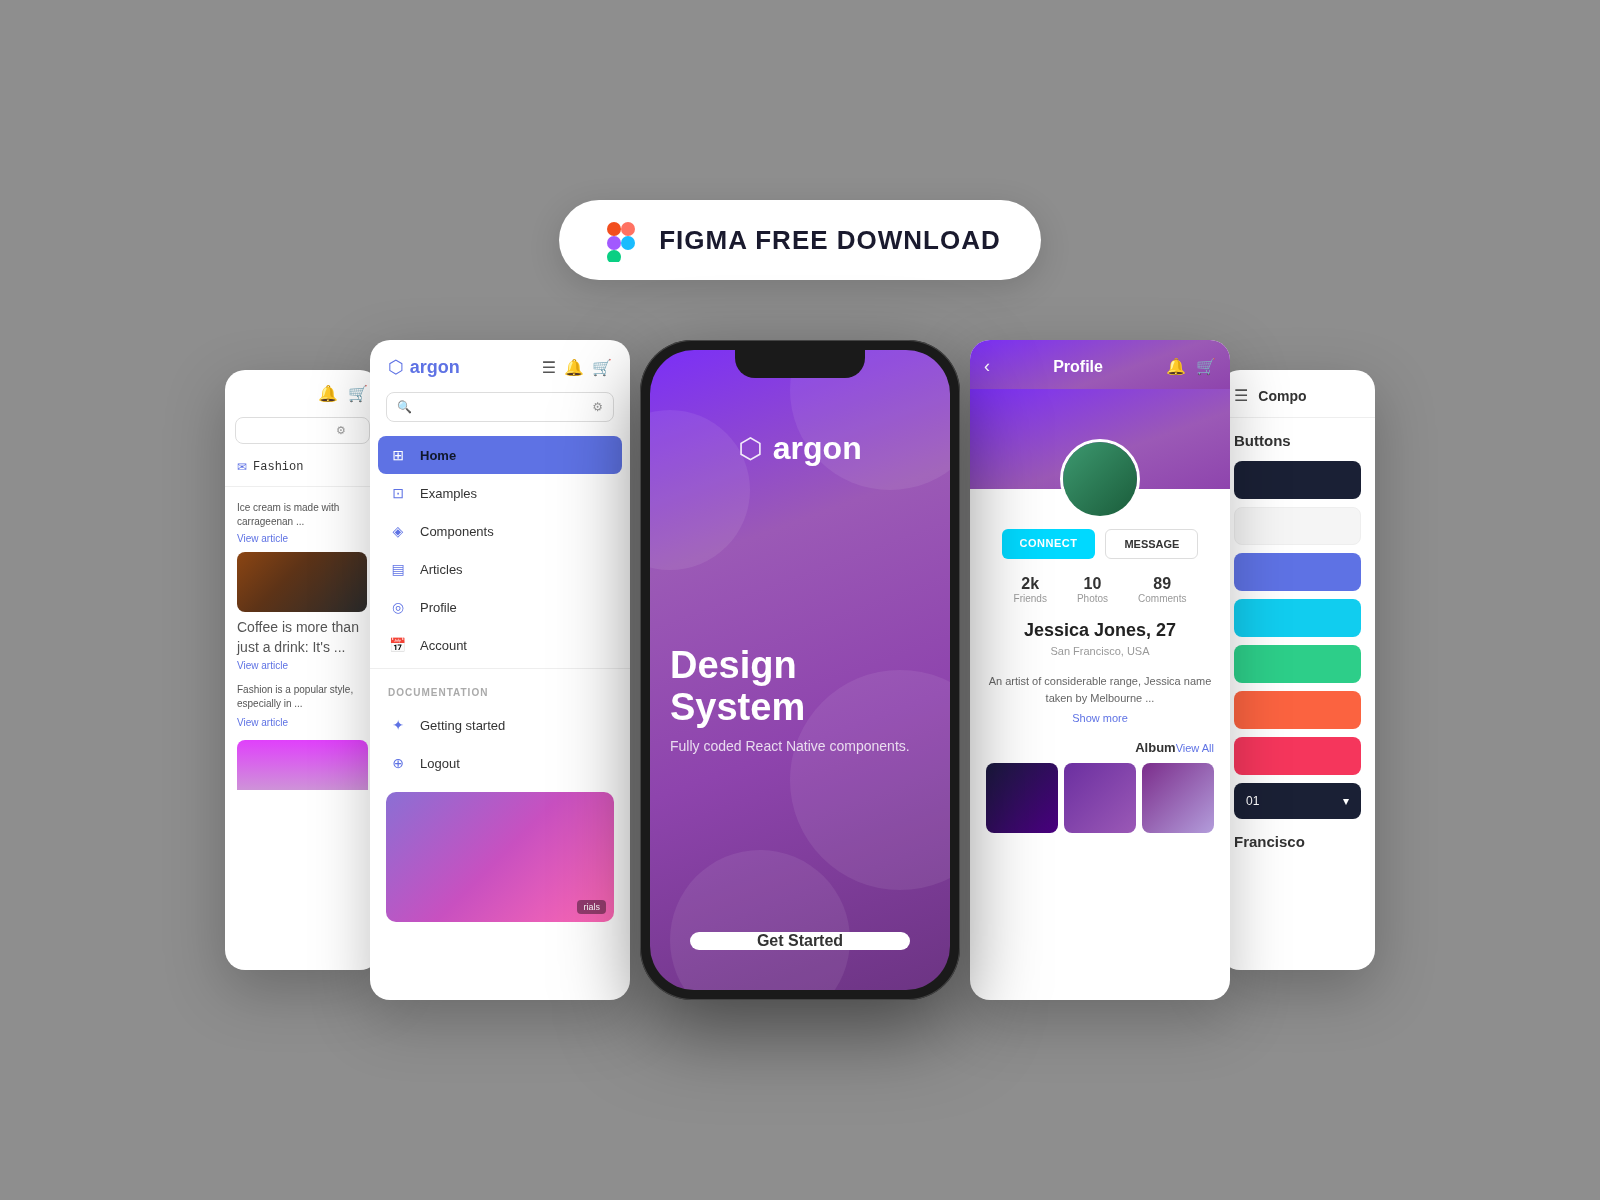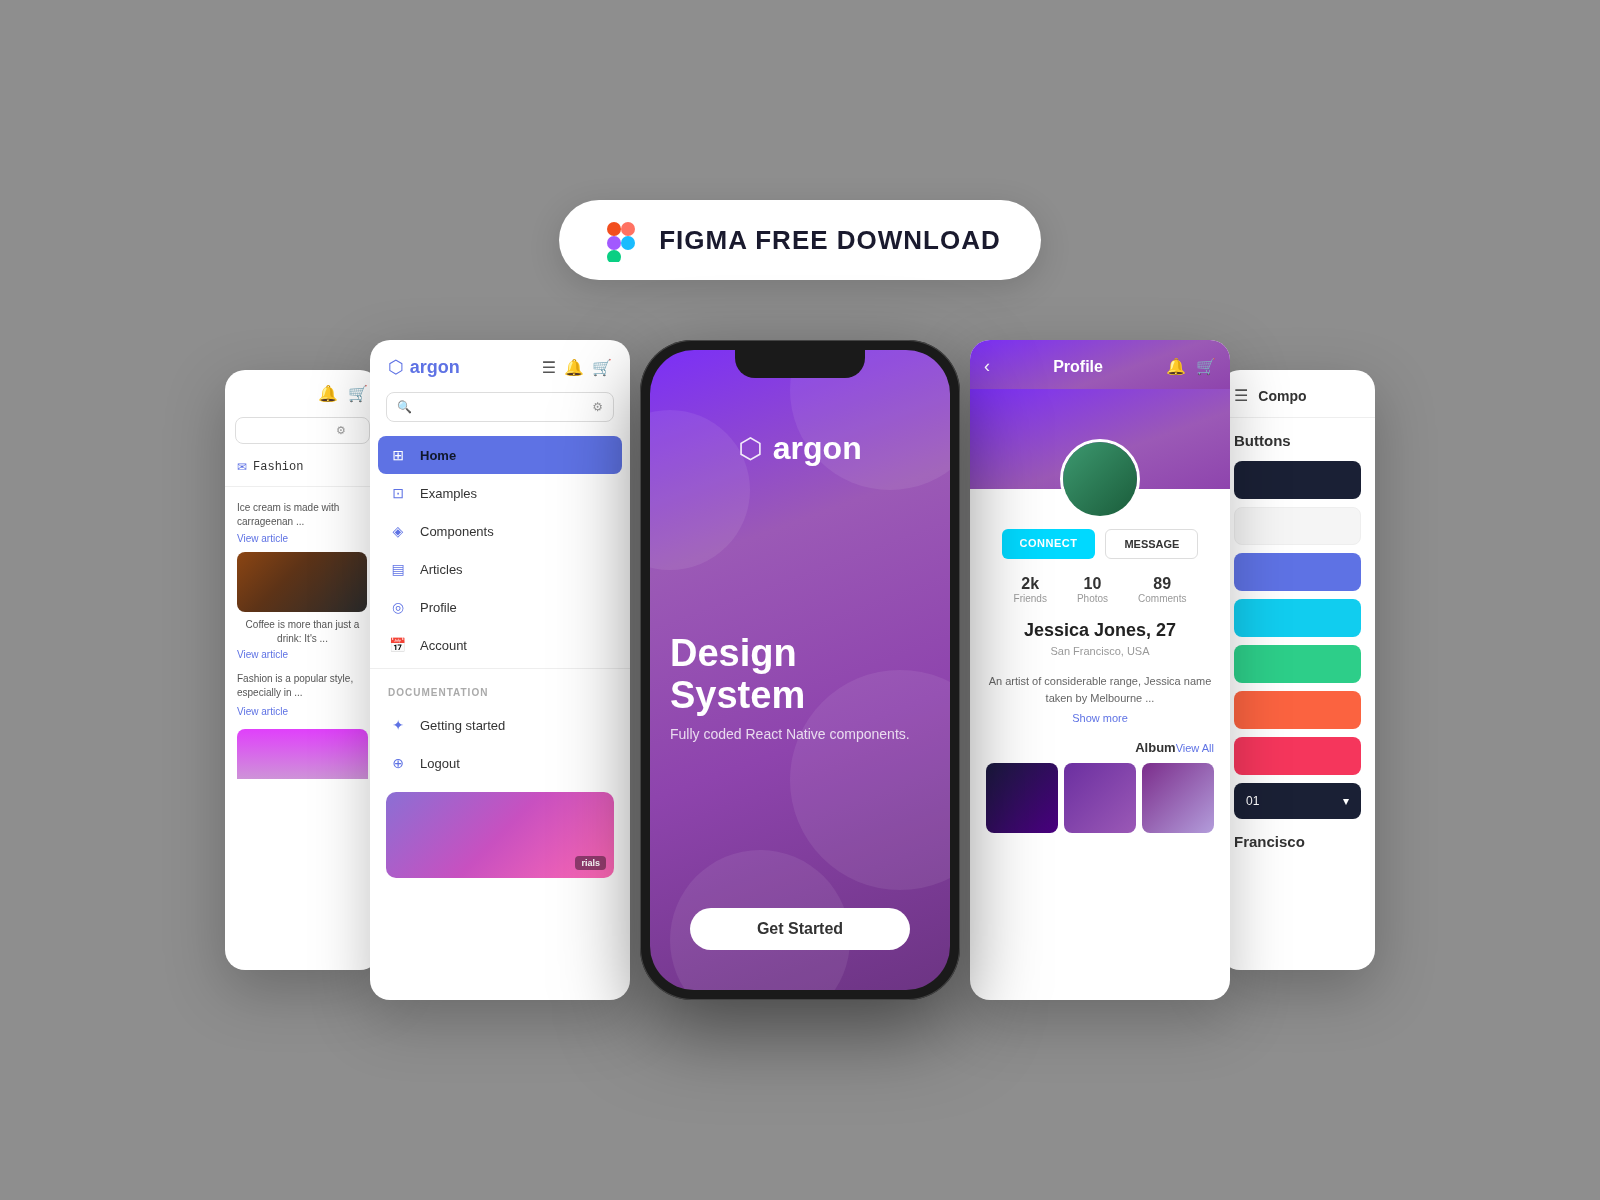--- a/index.html
+++ b/index.html
@@ -118,21 +118,21 @@
       display: flex; align-items: center; gap: 6px; padding: 6px 12px;
     }
     .s1-cat-icon { font-size: 12px; color: #5e72e4; }
     .s1-cat-text { font-size: 12px; color: #333; font-family: Liberation Mono, monospace; }
     .s1-article { padding: 8px 12px; }
     .s1-article-text { font-size: 10px; color: #555; line-height: 1.4; }
     .s1-view { font-size: 10px; color: #5e72e4; margin-top: 4px; cursor: pointer; }
     .s1-img { width: 130px; height: 60px; background: linear-gradient(135deg, #333 0%, #666 100%); margin: 0 12px; border-radius: 8px; overflow: hidden; display: flex; align-items: center; justify-content: center; }
     .s1-img-inner { width: 100%; height: 100%; background: linear-gradient(135deg, #8B4513 0%, #5D3317 40%, #2c2c2c 100%); }
     .s1-article2 { padding: 6px 12px; }
-    .s1-art2-text { font-size: 10px; color: #555; line-height: 1.4; text-align: center; }
+    .s1-art2-text { font-size: 14px; color: #555; line-height: 1.4; }
     .s1-art2-view { font-size: 10px; color: #5e72e4; margin-top: 3px; }
     .s1-bottom-text { font-size: 10px; color: #555; padding: 6px 12px; line-height: 1.4; }
     .s1-view2 { font-size: 10px; color: #5e72e4; padding: 0 12px 6px; }
     .s1-bottom-bar { height: 50px; background: linear-gradient(180deg, #e040fb 0%, #ce93d8 100%); margin: 6px 12px 0; border-radius: 8px 8px 0 0; }
     .s1-divider { height: 1px; background: #eee; margin: 6px 0; }
 
     
     .s2-header {
       display: flex; align-items: center; justify-content: space-between;
       padding: 16px 18px 14px;
@@ -160,26 +160,25 @@
     }
     .s2-nav-item.active { background: #5e72e4; border-radius: 8px; margin: 0 8px; padding: 11px 10px; }
     .s2-nav-item.active .s2-nav-text { color: #0f172a; font-weight: 600; }
     .s2-nav-item.active .s2-nav-icon { color: white; }
     .s2-nav-icon { font-size: 14px; color: #5e72e4; width: 20px; text-align: center; }
     .s2-nav-text { font-size: 13px; color: #333; }
     .s2-doc-header { font-size: 10px; color: #aaa; font-weight: 700; letter-spacing: 1px; padding: 14px 18px 8px; }
     .s2-divider { height: 1px; background: #eee; margin: 4px 0; }
     .s2-thumb {
       margin: 10px 16px 0;
-      height: 86px;
+      height: 130px;
       background: linear-gradient(135deg, #8B6FD4 0%, #C850C0 50%, #FF69B4 100%);
       border-radius: 10px;
       overflow: hidden;
       position: relative;
-      font-weight: bold;
     }
     .s2-thumb-label {
       position: absolute; bottom: 8px; right: 8px;
       font-size: 9px; color: white; background: rgba(0,0,0,0.4);
       padding: 2px 6px; border-radius: 4px;
     }
 
     
     .phone-outer {
       width: 320px;
@@ -238,21 +237,21 @@
       z-index: 2;
       text-align: left;
       width: 100%;
     }
     .phone-design-text { font-size: 38px; font-weight: 800; color: white; line-height: 1.1; }
     .phone-subtitle { font-size: 14px; color: rgba(255,255,255,0.8); margin-top: 10px; }
     .phone-btn {
       z-index: 2;
       background: white;
       border-radius: 30px;
-      padding: 12px 0;
+      padding: 0 0;
       width: 220px;
       text-align: center;
       font-size: 16px;
       font-weight: 600;
       color: #333;
       cursor: pointer;
       margin-bottom: 10px;
     }
 
     

